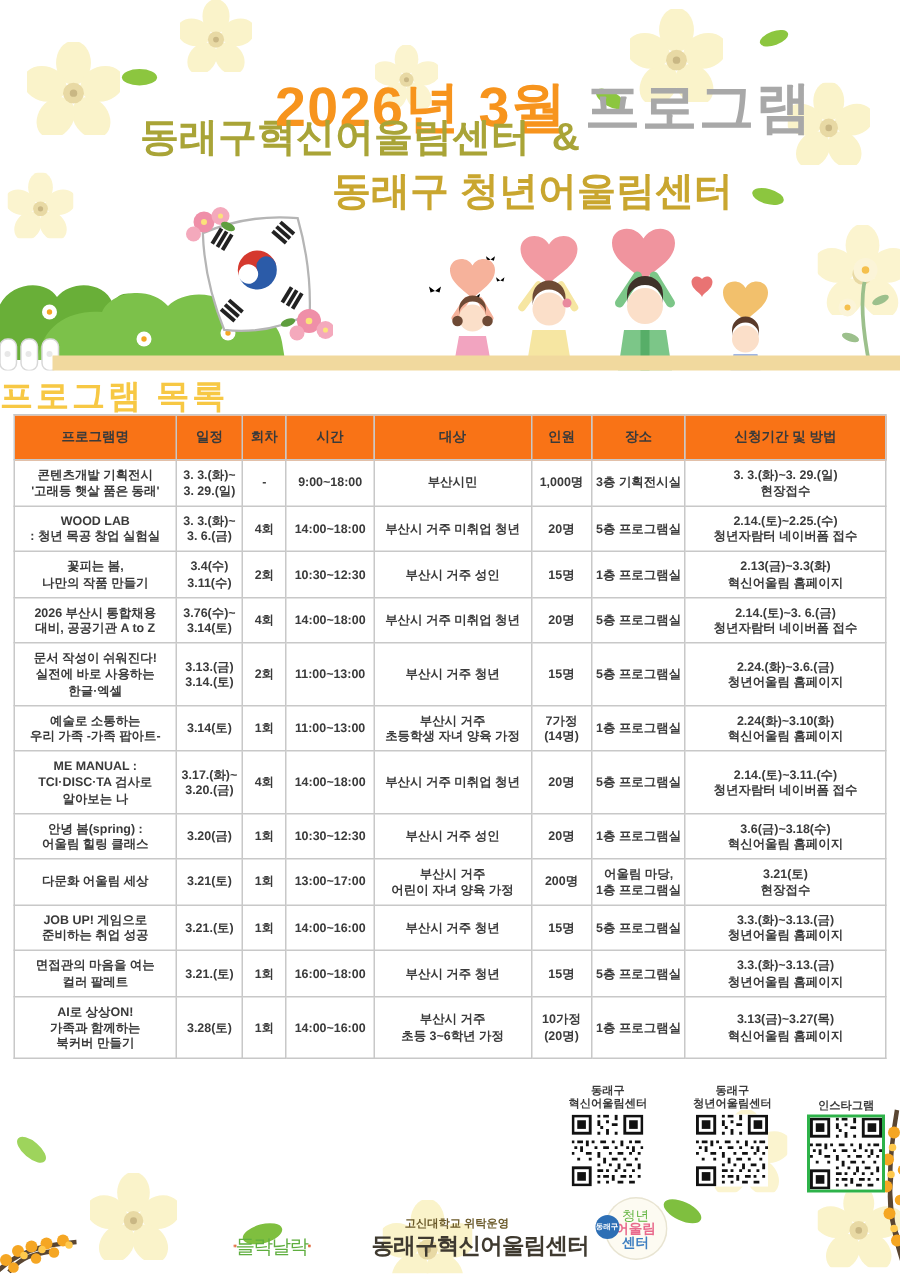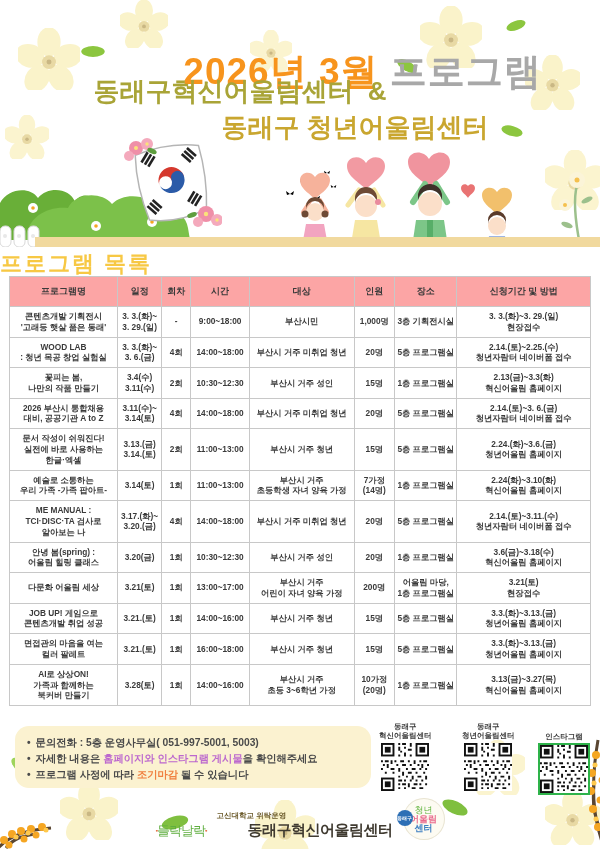--- a/index.html
+++ b/index.html
@@ -15,21 +15,21 @@
   .t-center1{top:74px;left:-60px;font-size:26px;color:#A9A437;}
   .t-center2{top:110px;left:55px;font-size:26px;color:#C9A62F;}
 
   
   .yellow-bar{position:absolute;left:35px;top:237px;width:565px;height:10px;background:#F1D99E;}
   .section-title{position:absolute;top:249px;left:0;width:100%;
                  font-size:22px;font-weight:bold;color:#F7C844;letter-spacing:2px;}
 
   
   table.prog{position:absolute;top:276px;left:9px;width:582px;border-collapse:collapse;table-layout:fixed;}
-  table.prog th{background:#fca5a5;font-size:9px;font-weight:bold;color:#3A3A3A;padding:8px 1px;}
+  table.prog th{background:#f97316;font-size:9px;font-weight:bold;color:#3A3A3A;padding:8px 1px;}
   table.prog td{font-size:8.3px;color:#3A3A3A;text-align:center;vertical-align:middle;
                 padding:4px 1px;line-height:1.3;white-space:pre-line;font-weight:bold;}
   table.prog th,table.prog td{border:1px solid #C8C8C8;}
   col.c1{width:18.6%}col.c2{width:7.6%}col.c3{width:5%}col.c4{width:10.1%}
   col.c5{width:18%}col.c6{width:7%}col.c7{width:10.7%}col.c8{width:23%}
 
   
   .info-box{position:absolute;left:15px;top:726px;width:356px;height:62px;background:#FBF2D0;
             border-radius:14px;padding:9px 12px;box-sizing:border-box;}
   .info-box ul{margin:0;padding:0;list-style:none;}
@@ -43,21 +43,21 @@
   .qr-label{font-size:7.5px;font-weight:bold;color:#3A3A3A;text-align:center;line-height:1.25;
             white-space:pre-line;margin-bottom:2px;}
   .qr-box{width:48px;height:48px;background:#fff;}
   .qr-box.green{border:2px solid #2EB34A;}
 
   
   .footer-logos{position:absolute;left:0;top:798px;width:100%;display:flex;justify-content:center;
                 align-items:flex-end;gap:10px;}
   .logo-dlnl{font-size:13px;font-weight:normal;color:#5FAE3F;letter-spacing:-1px;}
   .logo-dlnl .tick{color:#E06030;font-size:8px;}
-  .center-name-wrap{}
+  .center-name-wrap{text-align:center;}
   .op-label{font-size:7.5px;color:#6B5A2A;font-weight:bold;}
   .center-name{font-size:15px;font-weight:bold;color:#3F3A30;letter-spacing:-0.5px;margin-left:31px;}
   .round-logo{position:relative;width:42px;height:42px;border-radius:50%;background:#FDFBF2;
               box-shadow:0 0 0 1px #E8E4D2 inset;display:flex;flex-direction:column;
               align-items:center;justify-content:center;line-height:1;}
   .round-logo .l1{font-size:9px;font-weight:normal;color:#61B43F;}
   .round-logo .l2{font-size:9px;font-weight:bold;color:#E96A8D;}
   .round-logo .l3{font-size:9px;font-weight:bold;color:#3E7FC1;}
   .round-logo .badge{position:absolute;left:-6px;top:12px;width:16px;height:16px;border-radius:50%;
                      background:#2D6FB5;color:#fff;font-size:5px;font-weight:bold;
@@ -420,21 +420,21 @@
           <td>10:30~12:30</td>
           <td>부산시 거주 성인</td>
           <td>15명</td>
           <td>1층 프로그램실</td>
           <td>2.13(금)~3.3(화)
 혁신어울림 홈페이지</td>
         </tr>
         <tr>
           <td>2026 부산시 통합채용
 대비, 공공기관 A to Z</td>
-          <td>3.11(수)~
+          <td>3.76(수)~
 3.14(토)</td>
           <td>4회</td>
           <td>14:00~18:00</td>
           <td>부산시 거주 미취업 청년</td>
           <td>20명</td>
           <td>5층 프로그램실</td>
           <td>2.14.(토)~3. 6.(금)
 청년자람터 네이버폼 접수</td>
         </tr>
         <tr>
@@ -499,21 +499,21 @@
           <td>부산시 거주
 어린이 자녀 양육 가정</td>
           <td>200명</td>
           <td>어울림 마당,
 1층 프로그램실</td>
           <td>3.21(토)
 현장접수</td>
         </tr>
         <tr>
           <td>JOB UP! 게임으로
-콘텐츠개발 취업 성공</td>
+준비하는 취업 성공</td>
           <td>3.21.(토)</td>
           <td>1회</td>
           <td>14:00~16:00</td>
           <td>부산시 거주 청년</td>
           <td>15명</td>
           <td>5층 프로그램실</td>
           <td>3.3.(화)~3.13.(금)
 청년어울림 홈페이지</td>
         </tr>
         <tr>
@@ -539,27 +539,20 @@
 초등 3~6학년 가정</td>
           <td>10가정
 (20명)</td>
           <td>1층 프로그램실</td>
           <td>3.13(금)~3.27(목)
 혁신어울림 홈페이지</td>
         </tr>
       </tbody>
   </table>
 
-  <div class="info-box">
-    <ul>
-      <li><span>문의전화 : 5층 운영사무실( 051-997-5001, 5003)</span></li>
-      <li><span>자세한 내용은 </span><span class="hl-purple">홈페이지와 인스타그램 게시물</span><span>을 확인해주세요</span></li>
-      <li><span>프로그램 사정에 따라 </span><span class="hl-orange">조기마감</span><span> 될 수 있습니다</span></li>
-    </ul>
-  </div>
 
   <div class="qr-group" style="left:379px;">
     <div class="qr-label">동래구
 혁신어울림센터</div>
     <svg class="qr-box" viewBox="0 0 25 25">
         <use href="#qr"></use>
       </svg>
   </div>
   <div class="qr-group" style="left:462px;">
     <div class="qr-label">동래구

